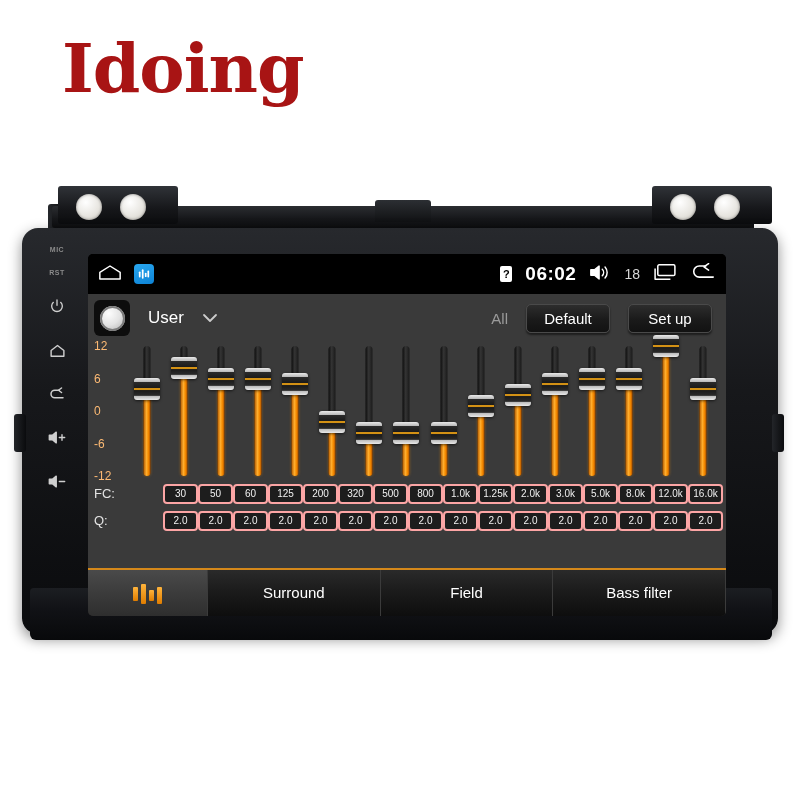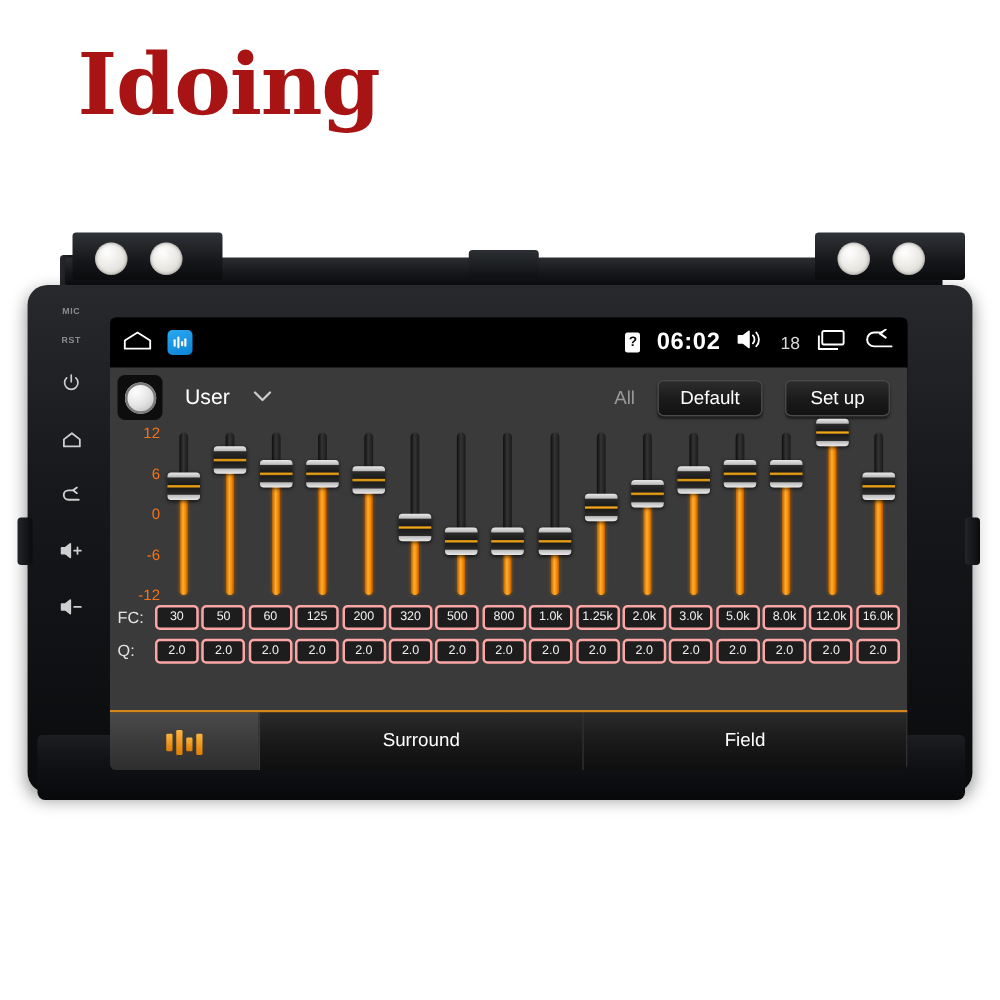--- a/index.html
+++ b/index.html
@@ -205,23 +205,23 @@
     position: relative;
     height: 138px;
     margin: 0 0 0 0;
   }
   #axis {
     position: absolute; left: 6px; top: 0;
     width: 34px; height: 138px;
   }
   .tick {
     position: absolute; right: 0;
-    color: #f97316; font-size: 12px;
+    color: #fdba74; font-size: 12px;
     transform: translateY(-50%);
-    width: 100%; text-align: right;
+    width: 100%; text-align: left;
   }
   #bands {
     position: absolute;
     left: 44px; top: 0; right: 8px; height: 138px;
     display: flex;
     justify-content: space-between;
   }
   .band {
     position: relative;
     width: 30px; height: 138px;
@@ -252,21 +252,21 @@
         #2a2a2a 20%, #1b1b1b 44%,
         #c98a12 47%, #f0a61c 50%, #c98a12 53%,
         #1b1b1b 57%, #2a2a2a 79%,
         #bdbdbd 83%, #e9e9e9 100%);
     box-shadow: 0 1px 3px rgba(0,0,0,.6);
   }
 
   
   .chip-row {
     display: flex; align-items: center;
-    height: 27px; padding: 0 6px 0 6px;
+    height: 27px; padding: 0 6px 0 6px; gap: 39px;
   }
   .chip-key {
     color: #e4e4e4; font-size: 13px;
     width: 30px; flex: 0 0 30px;
     text-align: left;
   }
   .chips {
     display: flex; flex: 1 1 auto;
     justify-content: space-between;
   }
@@ -573,17 +573,20 @@
               <i style="height: 11px; margin-bottom: 3px;"></i>
               <i style="height: 17px; margin-bottom: 0px;"></i>
             </div>
           </div>
           <div class="tab">
             <span>Surround</span>
           </div>
           <div class="tab">
             <span>Field</span>
           </div>
+          <div class="tab">
+            <span>Bass filter</span>
+          </div>
         </div>
 
     </div>
   </div>
 </div>
 
 </body></html>

